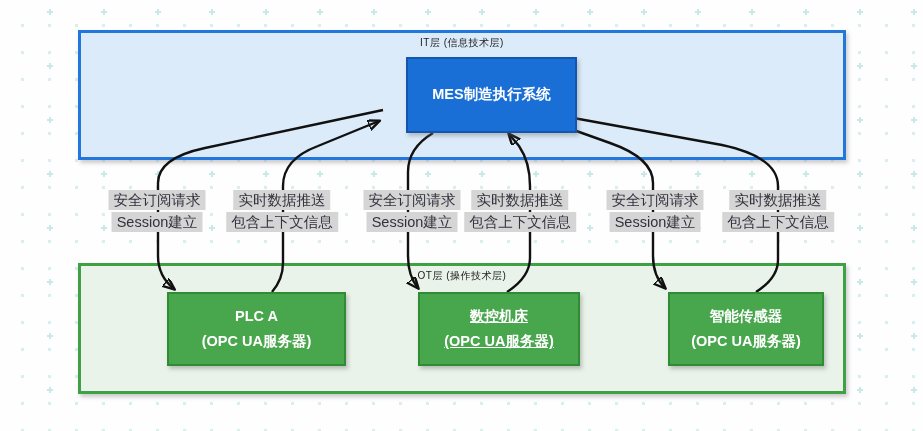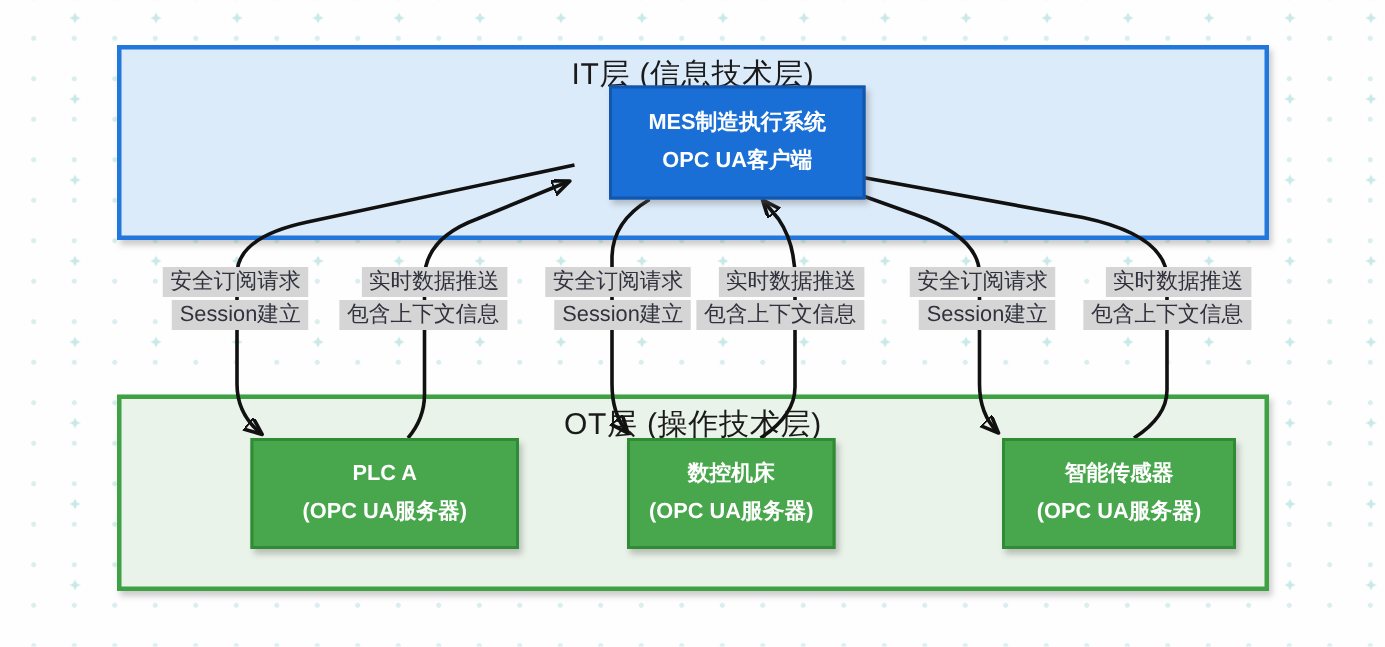--- a/index.html
+++ b/index.html
@@ -23,46 +23,46 @@
     background:#dcebfa;border:3px solid #2277dd;
     box-shadow:2px 3px 4px rgba(110,110,110,.35);
   }
   .ot-layer{
     left:78px;top:263px;width:768px;height:131px;
     background:#eaf3ea;border:3px solid #3fa044;
     box-shadow:2px 3px 4px rgba(110,110,110,.35);
   }
   .layer-title{
     position:absolute;left:0;right:0;top:3px;text-align:center;
-    font-size:20px;color:#1a1a1a;letter-spacing:.5px;
+    font-size:10px;color:#1a1a1a;letter-spacing:.5px;
   }
   .node{
     position:absolute;box-sizing:border-box;z-index:3;
     display:flex;flex-direction:column;align-items:center;justify-content:center;
     color:#ffffff;font-weight:bold;font-size:14.5px;line-height:1.75;
     text-align:center;white-space:nowrap;margin-left:23px;
   }
   .mes-node{
     left:383px;top:57px;width:171px;height:76px;
     background:#1a6fd6;border:2px solid #1256ad;
     box-shadow:2px 3px 4px rgba(110,110,110,.4);
   }
   .server-node{
     background:#48a64c;border:2px solid #2f8b34;
     box-shadow:2px 3px 4px rgba(110,110,110,.4);
     top:292px;height:74px;
   }
   .server-plc{left:144px;width:179px;}
-  .server-cnc{left:395px;width:139px;}
+  .server-cnc{left:395px;width:162px;text-decoration:underline;}
   .server-sensor{left:645px;width:156px;}
   .arrow-svg{position:absolute;left:0;top:0;z-index:2;}
   .arrow-svg path{fill:none;stroke:#111111;stroke-width:2.4px;stroke-linejoin:round;}
   .edge-label{
-    position:absolute;top:178px;transform:translateX(-50%);z-index:4;
-    display:flex;flex-direction:column;align-items:flex-end;gap:2px;
+    position:absolute;top:190px;transform:translateX(-50%);z-index:4;
+    display:flex;flex-direction:column;align-items:center;gap:2px;
   }
   .edge-label span{
     display:block;background:#d5d5d5;color:#32323e;
     font-size:14.5px;line-height:20px;padding:0 5px;white-space:nowrap;
   }
   .el-1{left:157px;} .el-2{left:282px;} .el-3{left:412px;}
   .el-4{left:520px;} .el-5{left:655px;} .el-6{left:778px;}
 </style>
 </head>
 <body>
@@ -86,21 +86,20 @@
     <path marker-end="url(#ah)" d="M 383 110 L 205 148 Q 158 158 158 183 L 158 256 Q 158 276 174 289"></path>
     <path marker-end="url(#ah)" d="M 272 292 Q 283 279 283 263 L 283 186 Q 283 159 318 146 L 379 121"></path>
     <path marker-end="url(#ah)" d="M 433 133 Q 408 148 408 172 L 408 256 Q 408 276 418 288"></path>
     <path marker-end="url(#ah)" d="M 507 292 Q 530 277 530 258 L 530 186 Q 530 162 519 146 L 509 134"></path>
     <path marker-end="url(#ah)" d="M 554 123 L 610 143 Q 653 158 653 183 L 653 256 Q 653 276 665 288"></path>
     <path marker-end="url(#ah)" d="M 756 292 Q 778 278 778 260 L 778 186 Q 778 157 722 145 L 557 115"></path>
   </svg>
 
   <div class="node mes-node">
     <div>MES制造执行系统</div>
-    <div>OPC UA客户端</div>
   </div>
 
   <div class="node server-node server-plc">
     <div>PLC A</div>
     <div>(OPC UA服务器)</div>
   </div>
   <div class="node server-node server-cnc">
     <div>数控机床</div>
     <div>(OPC UA服务器)</div>
   </div>

